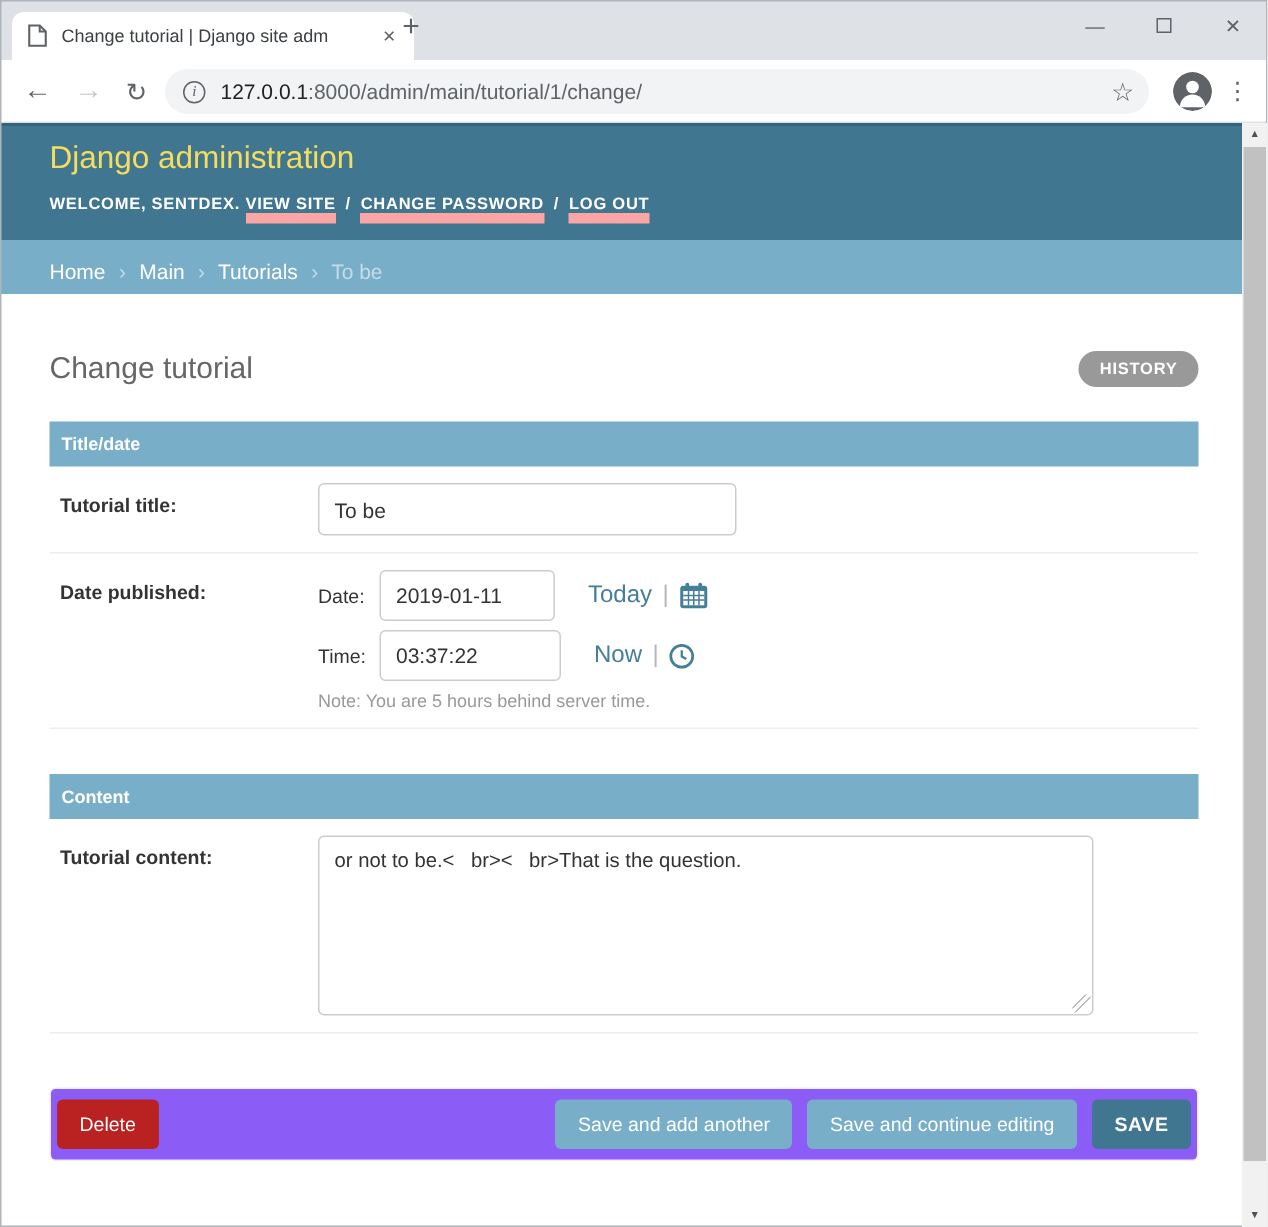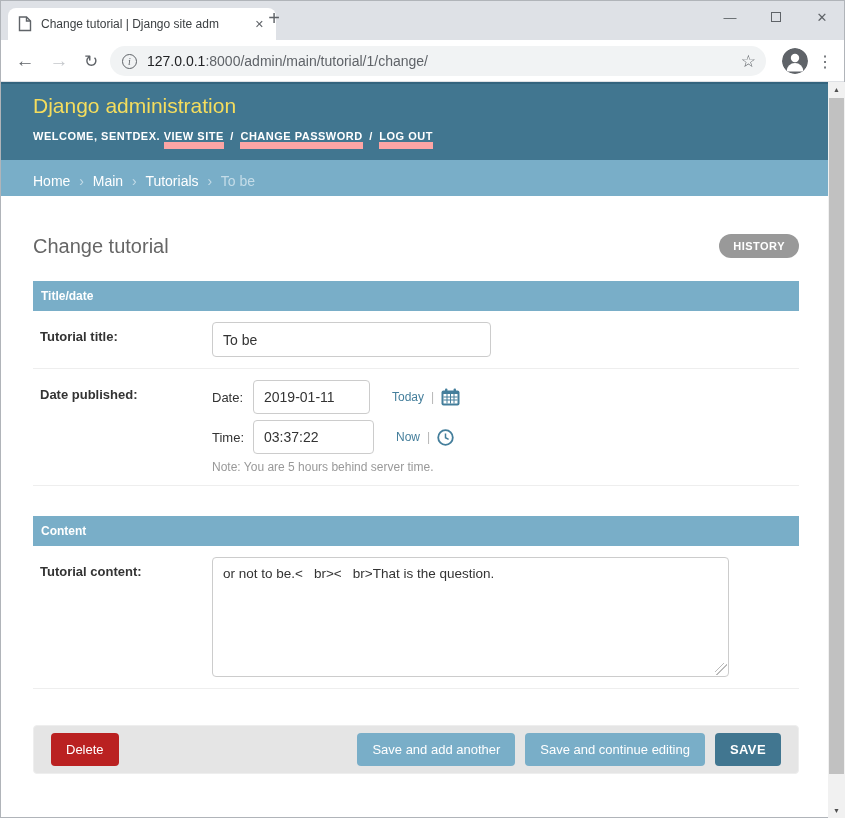--- a/index.html
+++ b/index.html
@@ -79,40 +79,40 @@
   .text-input {
     border:1px solid #ccc; border-radius:4px; height:35px; padding:0 10px;
     font-size:14px; color:#333; font-family:"Liberation Sans", sans-serif; background:#fff;
   }
   .title-input { width:279px; }
 
   .dt-line { display:flex; align-items:center; margin-bottom:6px; }
   .dt-label { width:41px; font-size:13px; color:#333; }
   .date-input { width:117px; height:34px; }
   .time-input { width:121px; height:34px; }
-  .dt-links { display:flex; align-items:center; margin-left:22px; font-size:12px; color:#447e9b; }
+  .dt-links { display:flex; align-items:center; margin-left:22px; font-size:16px; color:#447e9b; }
   .dt-links a { color:#447e9b; text-decoration:none; cursor:pointer; }
   .pipe { color:#b6b6b6; margin:0 7px; }
   .help-note { margin-top:6px; font-size:12px; color:#999; }
 
   .fake-textarea {
     position:relative; width:517px; height:120px; border:1px solid #ccc; border-radius:4px;
     padding:8px 10px; font-size:13.5px; color:#333; background:#fff; overflow:hidden;
   }
   .sq { text-decoration-style:wavy; text-decoration-color:#e51400;
         text-decoration-skip-ink:none; text-underline-offset:2px;margin-left:11px; }
   .resize-handle {
     position:absolute; right:1px; bottom:1px; width:12px; height:12px;
     background:
       linear-gradient(135deg, transparent 0 6px, #bbb 6px 7px, transparent 7px 9px, #bbb 9px 10px, transparent 10px);
   }
 
   .submit-row {
-    margin:36px 29px 0 33px; background:#e5e5e5; border:1px solid #eee; border-radius:4px;
-    display:flex; align-items:center; padding:7px 17px; height:49px;
+    margin:36px 29px 0 33px; background:#8b5cf6; border:1px solid #eee; border-radius:4px;
+    display:flex; align-items:center; padding:7px 4px; height:49px;
   }
   .btn { border:none; border-radius:4px; color:#fff; font-size:13px; height:33px; padding:0 15px;
          font-family:"Liberation Sans", sans-serif; }
   .btn-delete { background:#ba2121; margin-right:auto; }
   .btn-light { background:#79aec8; margin-left:10px; }
   .btn-save { background:#417690; font-weight:700; letter-spacing:.4px; margin-left:10px; }
 
   
   .scrollbar { position:absolute; right:0; top:82px; width:17px; height:736px; background:#f1f1f1; z-index:95; }
   .sb-btn { height:15px; display:flex; align-items:center; justify-content:center; font-size:7px; color:#505050; }

